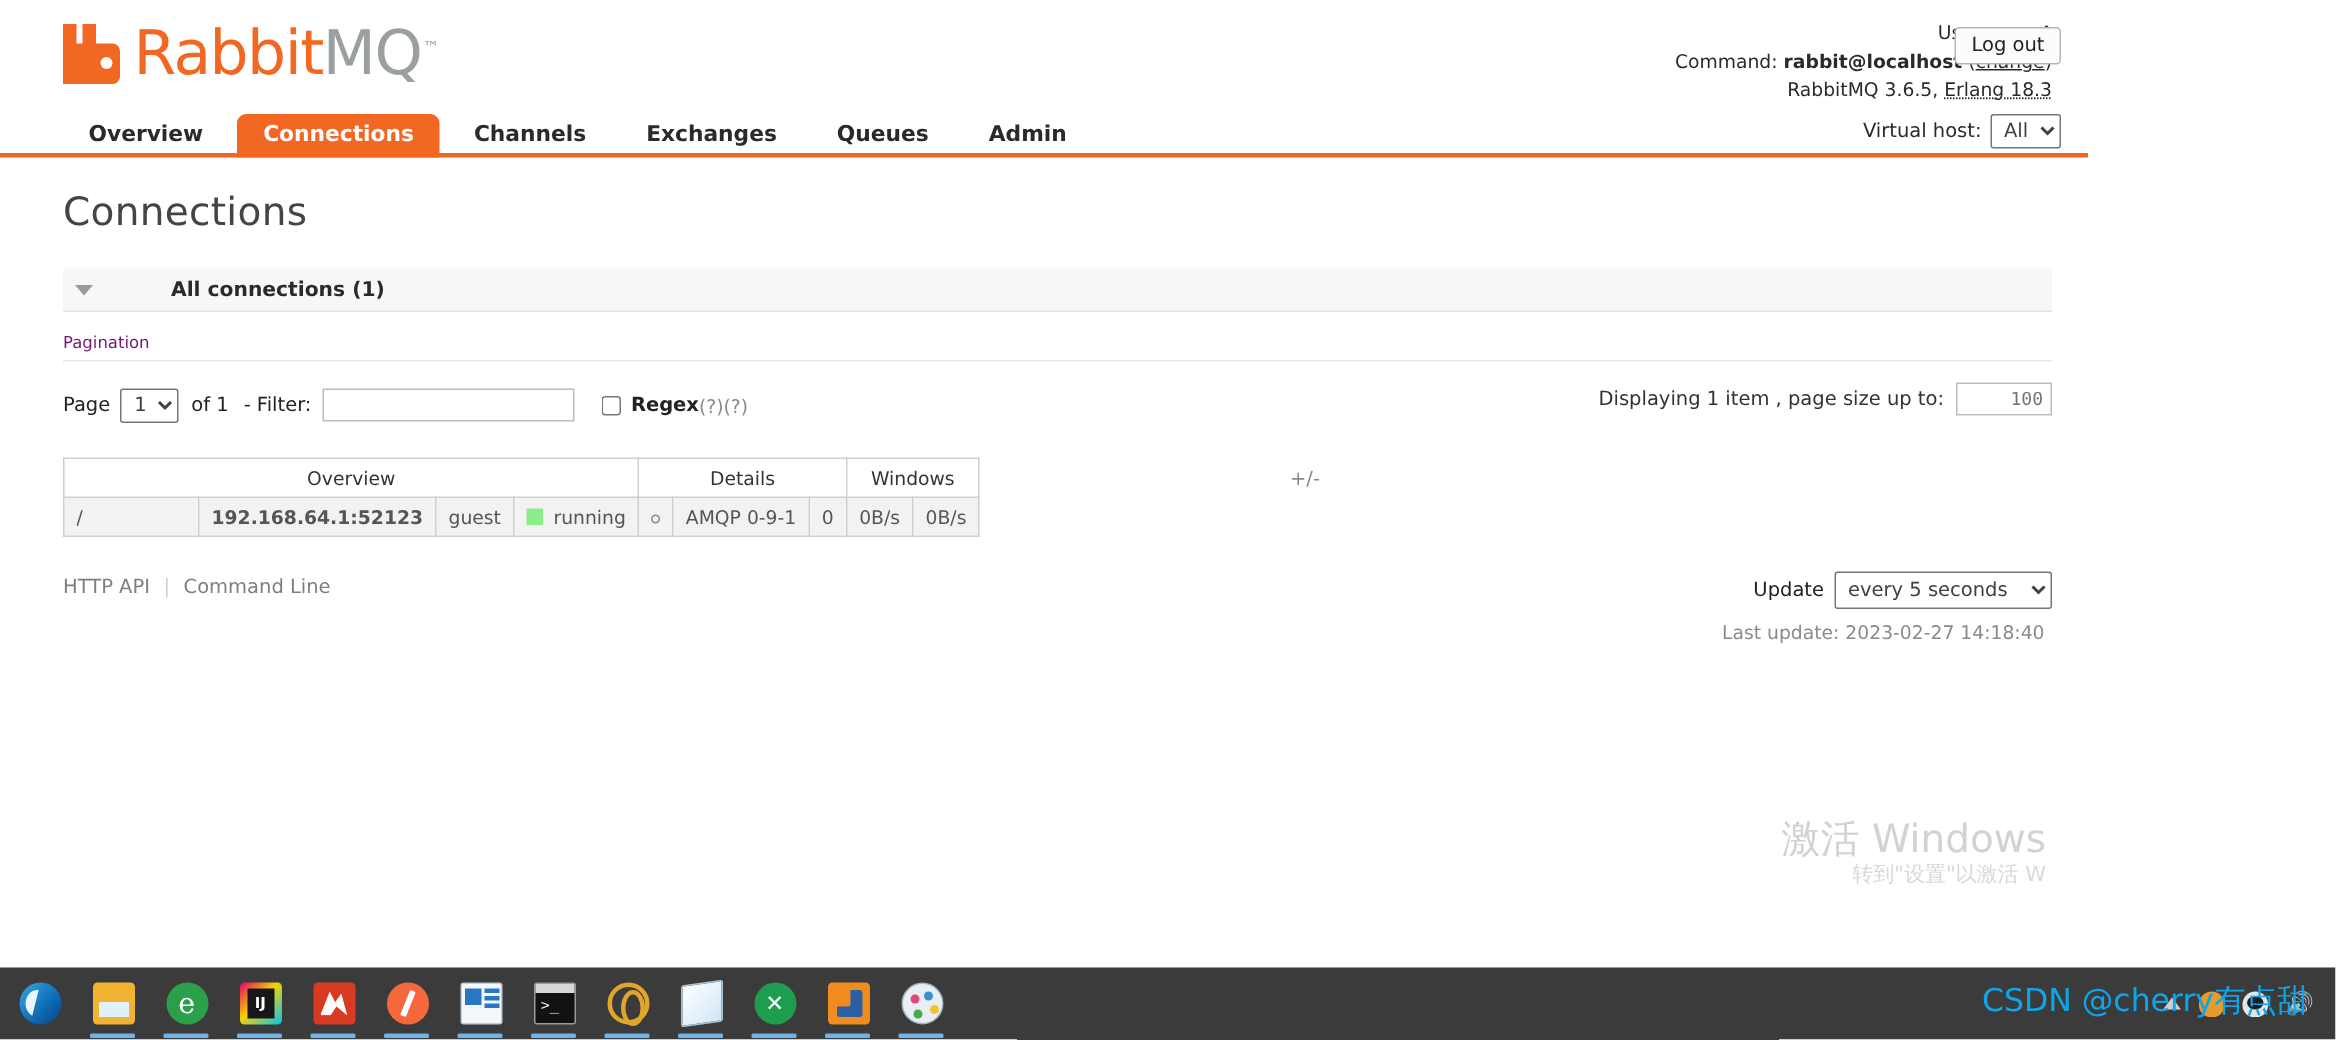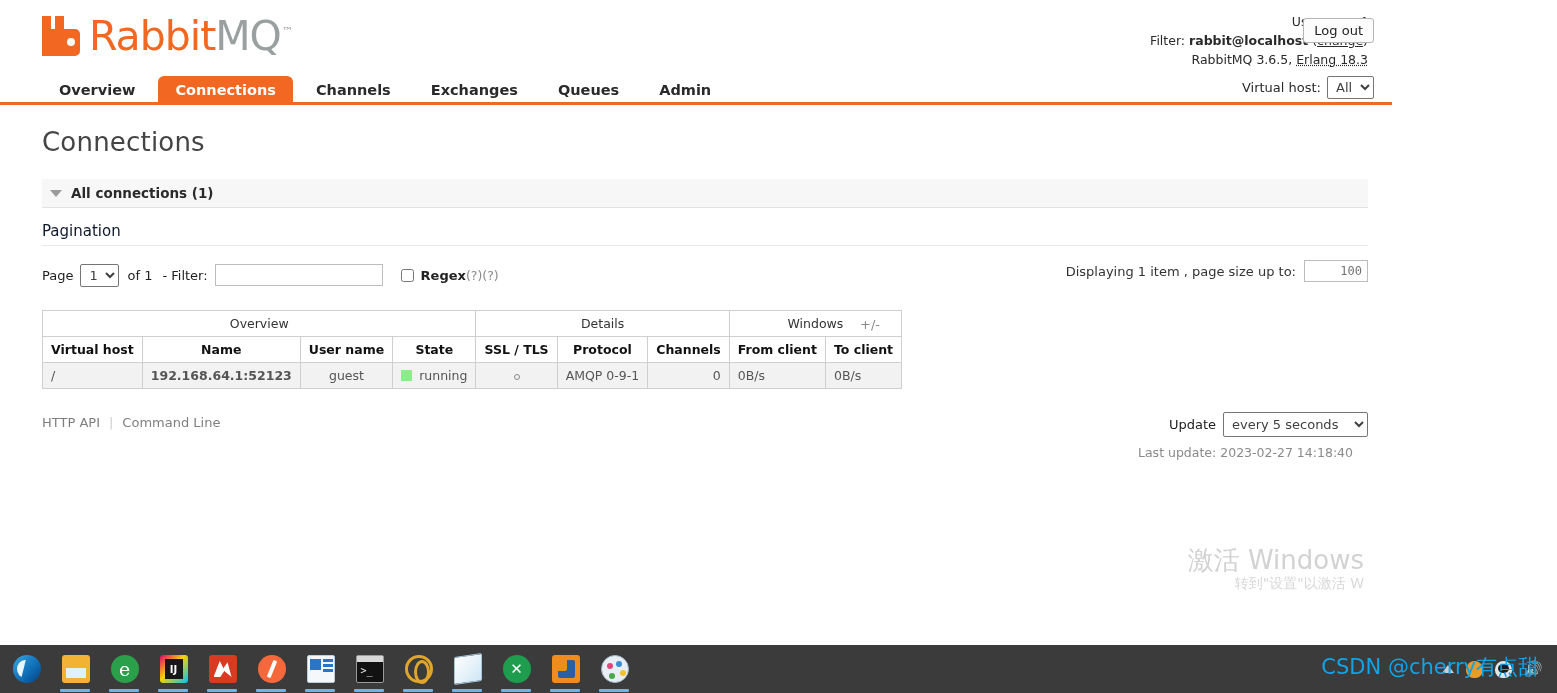--- a/index.html
+++ b/index.html
@@ -127,32 +127,33 @@
   .section-head {
     background: #f7f7f7;
     border-bottom: 1px solid #e2e2e2;
     padding: 6px 10px 6px 8px;
     font-size: 13.5px;
     font-weight: bold;
     color: #2a2a2a;
     display: flex; align-items: center;
     cursor: pointer;
     margin-right: 0;
+    gap: 43px;
   }
   .caret {
     width: 0; height: 0;
     border-left: 6px solid transparent;
     border-right: 6px solid transparent;
     border-top: 7px solid #9b9b9b;
     margin-right: 9px;
   }
 
   .subsection-label {
-    font-size: 15px;
-    color: #0f172a;
+    font-size: 11px;
+    color: #701a75;
     padding: 14px 0 5px 0;
     border-bottom: 1px solid #e8e8e8;
   }
 
   .pagination-row {
     position: relative;
     display: flex; align-items: center;
     padding: 14px 0 0 0;
     font-size: 13px;
     color: #222;
@@ -253,21 +254,21 @@
   .footer-links a { color: #7f7f7f; text-decoration: none; cursor: pointer; }
   .footer-links .sep { margin: 0 9px; color: #cfcfcf; }
   .update-block {
     position: absolute; right: 0; top: -3px;
     display: flex; align-items: center;
     font-size: 13px; color: #222;
   }
   .update-block .ulbl { margin-right: 7px; }
   #update-select { font-size: 13px; padding: 3px 4px; }
   .last-update {
-    position: absolute; right: 15px; top: 30px;
+    position: absolute; right: 5px; top: 30px;
     font-size: 12.5px; color: #8a8a8a;
     white-space: nowrap;
   }
 
   
   .watermark {
     position: absolute;
     right: 28px; bottom: 100px;
     text-align: right;
     color: #d2d2d2;
@@ -371,21 +372,21 @@
       </div>
       <div class="logo-text"><span class="logo-rabbit">Rabbit</span><span class="logo-mq">MQ</span><span class="logo-tm">™</span></div>
     </div>
 
     <div class="user-block">
       <div class="row">
         <span>User:</span>
         <b>guest</b>
       </div>
       <div class="row">
-        <span>Filter:</span>
+        <span>Command:</span>
         <b>rabbit@localhost</b>
         <span>(</span><a>change</a><span>)</span>
       </div>
       <div class="row">
         <span>RabbitMQ 3.6.5,</span>
         <a class="dotted">Erlang 18.3</a>
       </div>
     </div>
     <button class="logout-btn">Log out</button>
   </div>
@@ -433,31 +434,20 @@
       </span>
     </div>
 
     <div class="table-wrap">
       <table class="listing">
         <thead>
           <tr>
             <th class="group" colspan="4">Overview</th>
             <th class="group" colspan="3">Details</th>
             <th class="group" colspan="2">Windows</th>
-          </tr>
-          <tr>
-            <th class="col">Virtual host</th>
-            <th class="col">Name</th>
-            <th class="col">User name</th>
-            <th class="col">State</th>
-            <th class="col">SSL / TLS</th>
-            <th class="col">Protocol</th>
-            <th class="col">Channels</th>
-            <th class="col">From client</th>
-            <th class="col">To client</th>
           </tr>
         </thead>
         <tbody>
           <tr>
             <td class="c-vhost">/</td>
             <td class="c-name">
               <span>192.168.64.1:52123</span>
             </td>
             <td class="c-user">guest</td>
             <td class="c-state">

